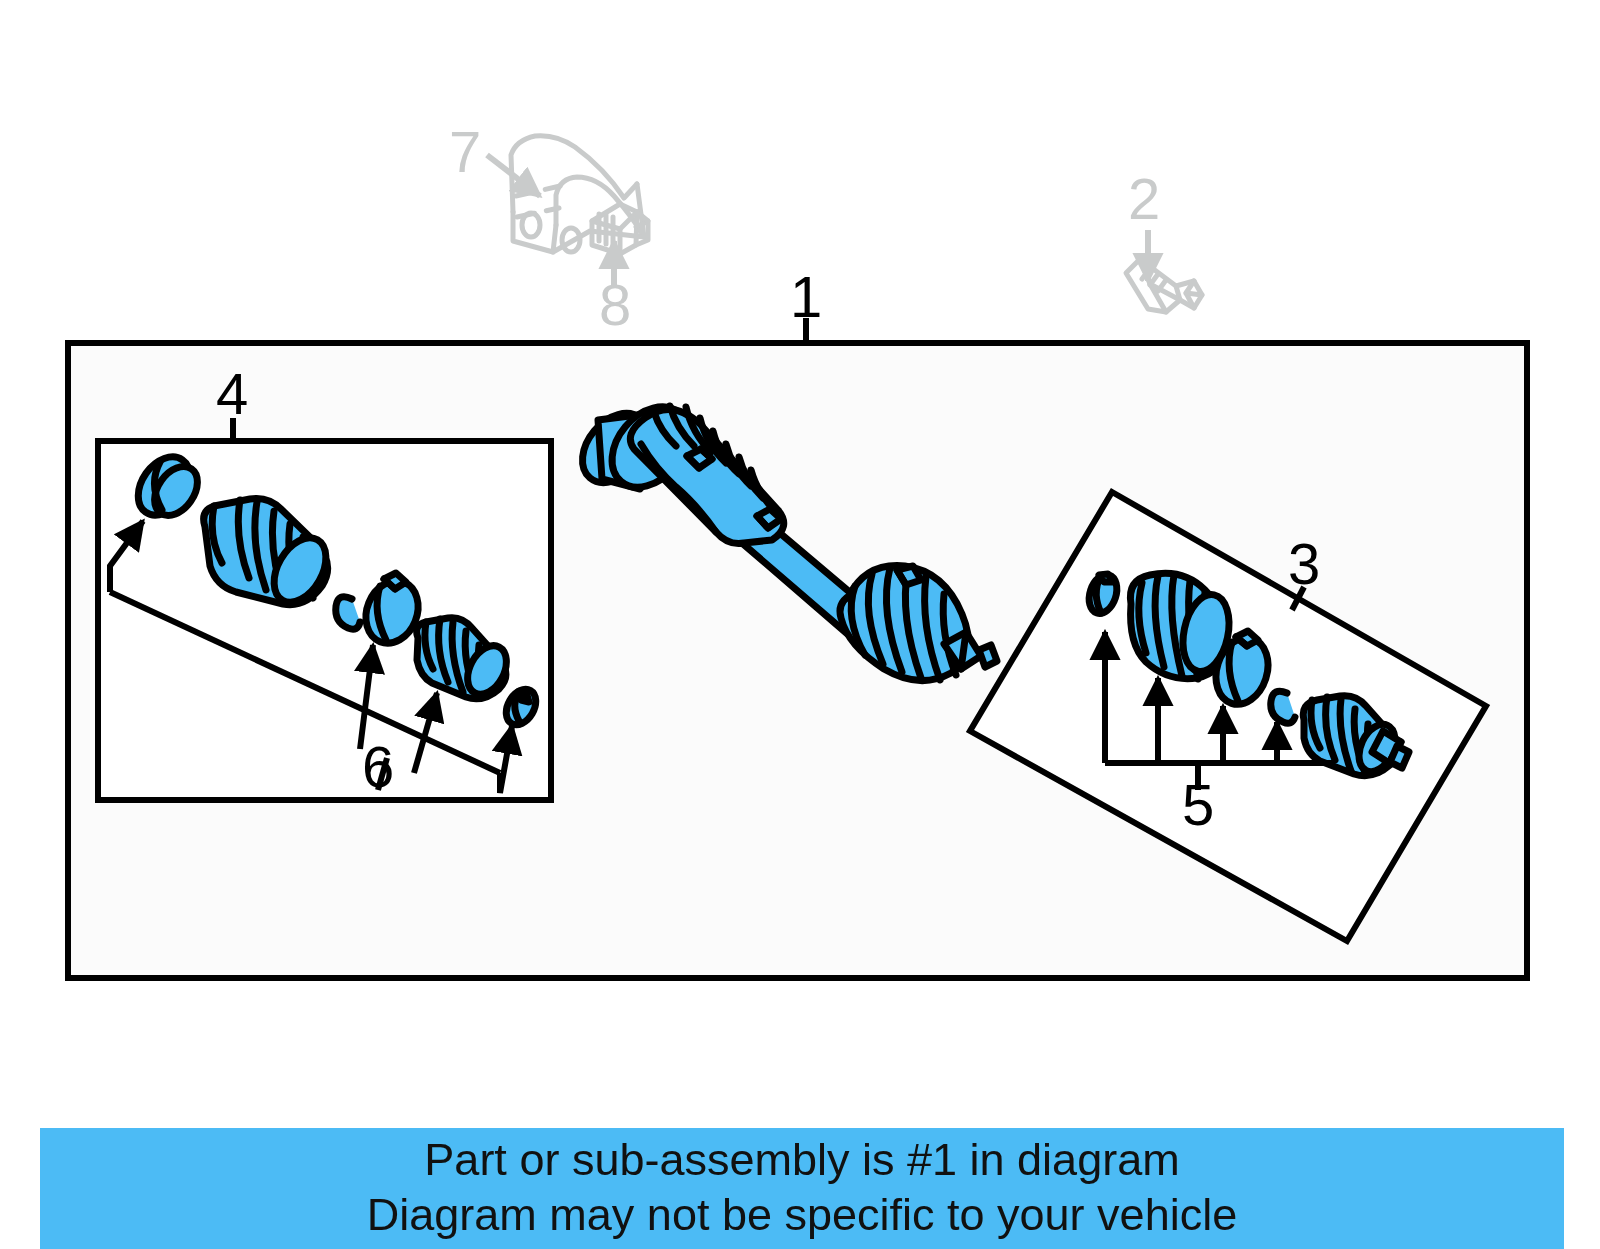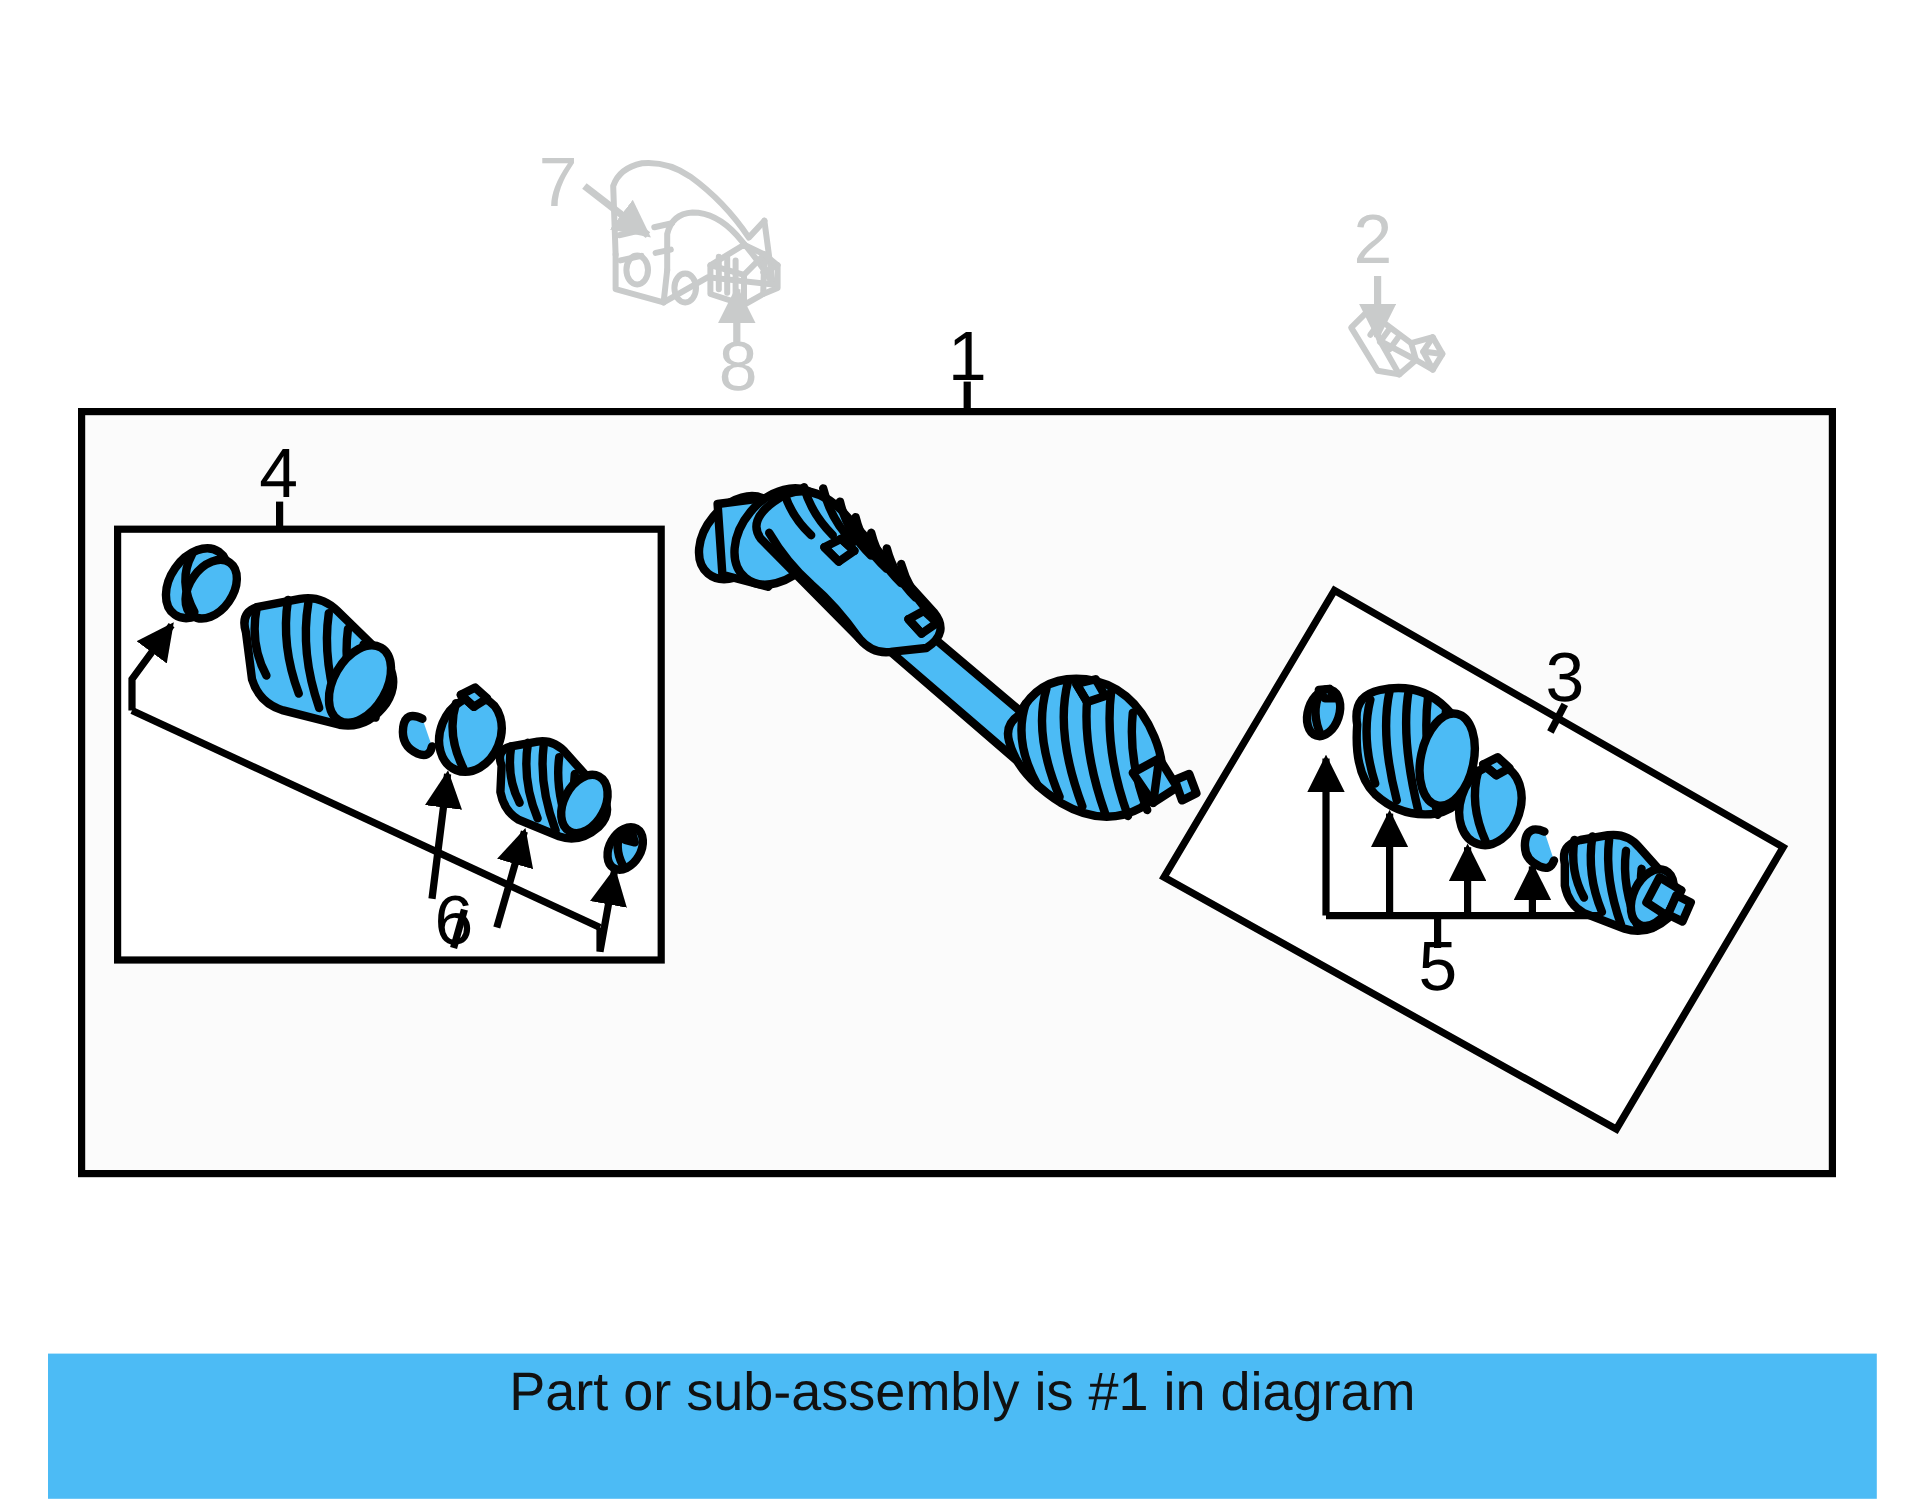--- a/index.html
+++ b/index.html
@@ -277,15 +277,16 @@
       <path d="M1223 763 L1223 706" marker-end="url(#arrowBlack)"></path>
       <path d="M1277 763 L1277 722" marker-end="url(#arrowBlack)"></path>
       <path d="M1198 763 L1198 790"></path>
     </g>
     <text class="callout-num" x="1182" y="825">5</text>
 
   </svg>
 
   <div class="banner">
     <div class="banner-line">Part or sub-assembly is #1 in diagram</div>
+    <div class="banner-line">Diagram may not be specific to your vehicle</div>
   </div>
 
 </div>
 
 </body></html>

